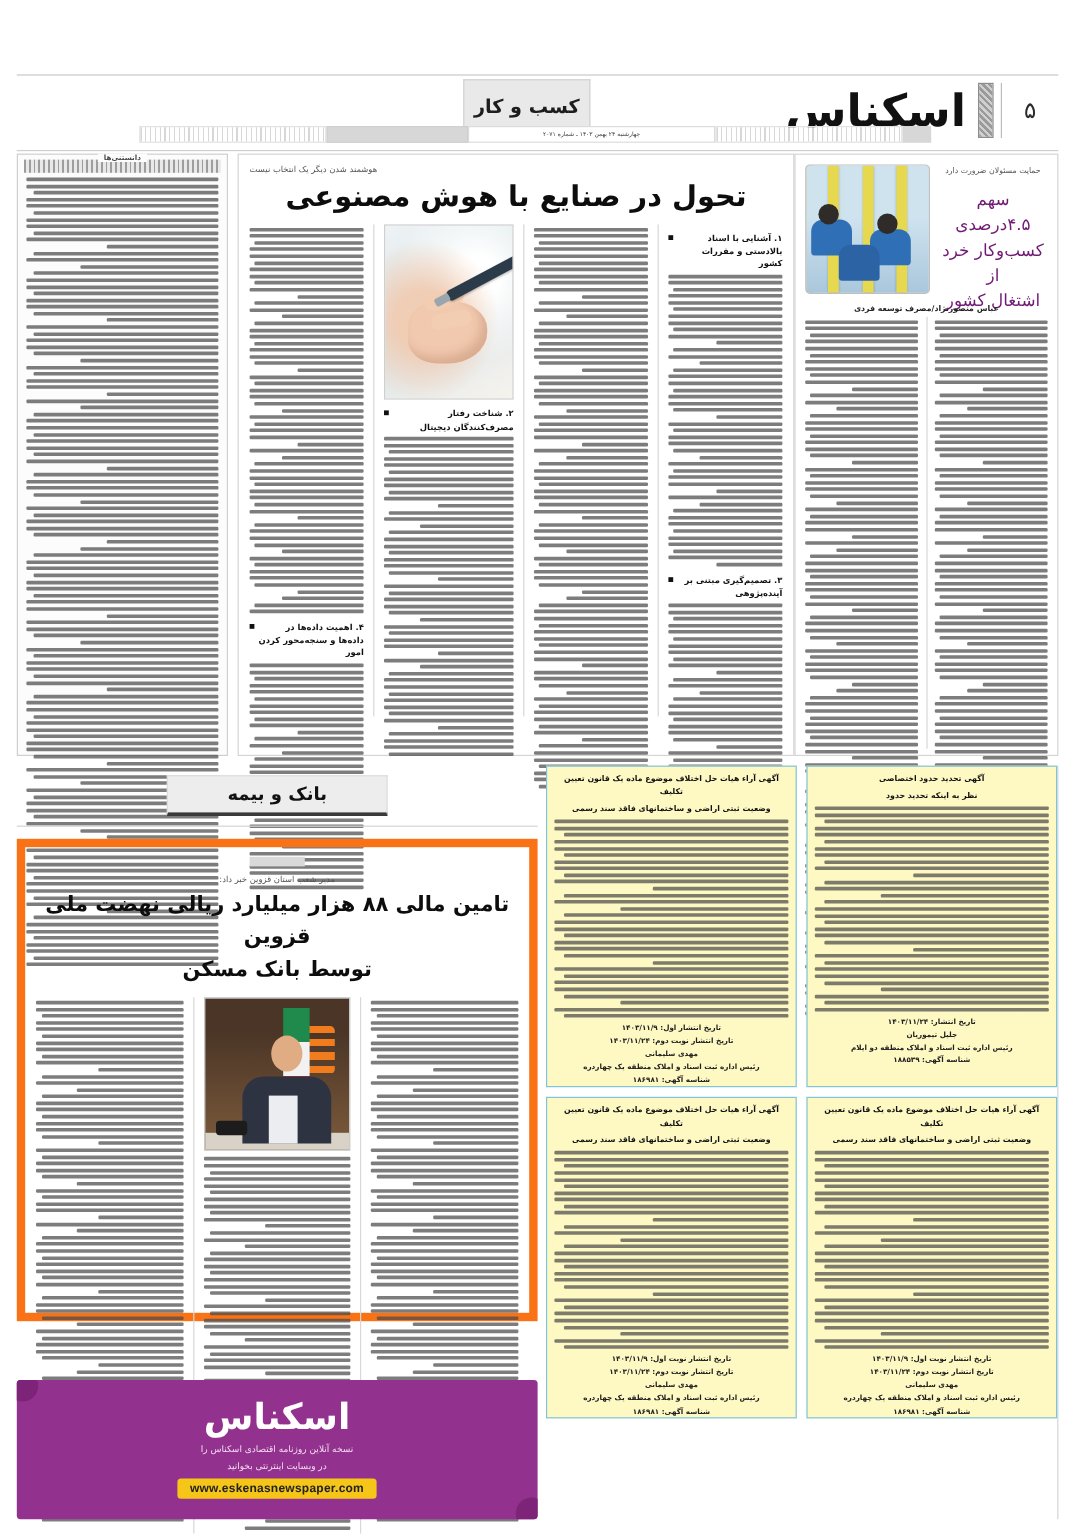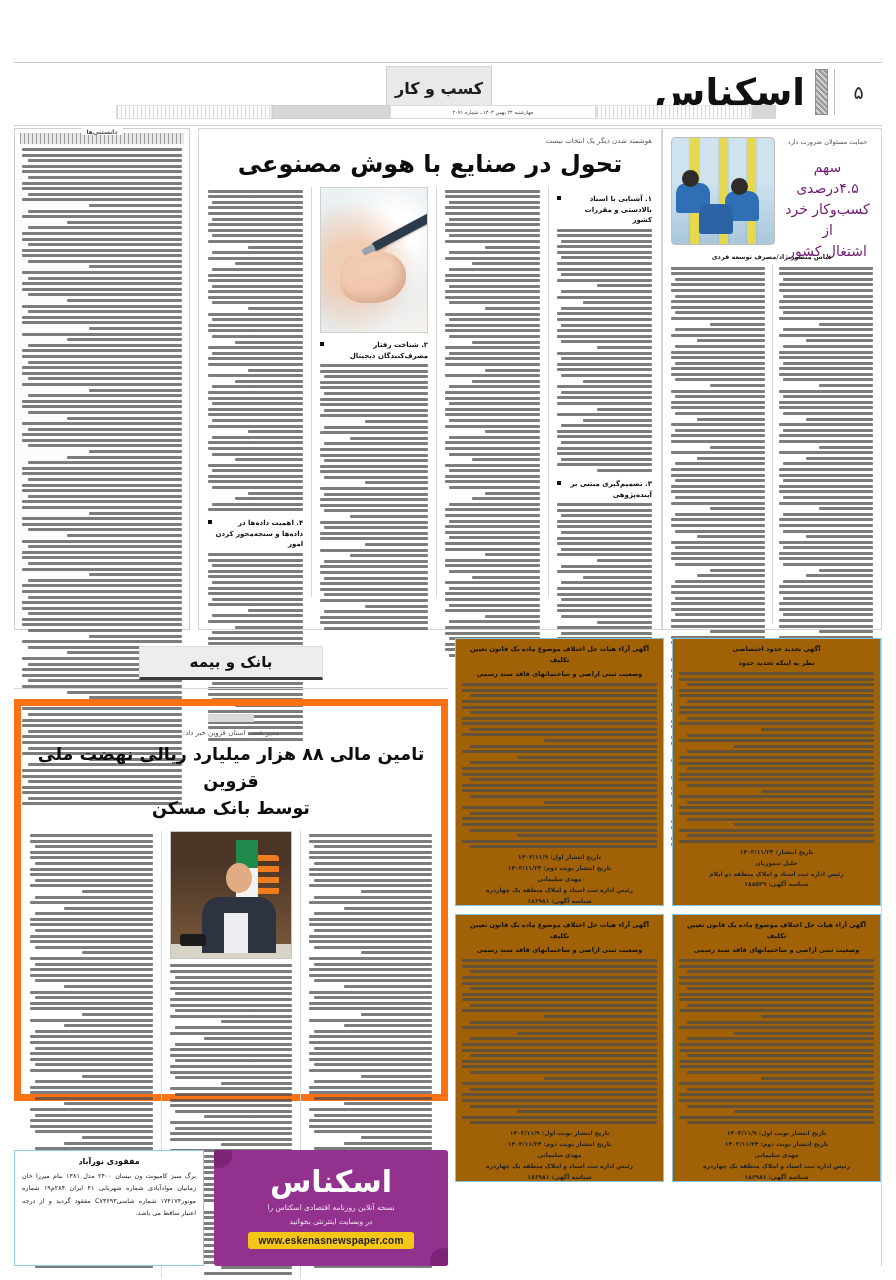--- a/index.html
+++ b/index.html
@@ -105,21 +105,21 @@
     text-align:center; font-weight:900; font-size:11px; line-height:1.45;
     color:#111; margin:2px 0 6px;
   }
   .box-title small{ display:block; font-size:9.5px; font-weight:900; }
 
   
   .mid-article{
     position:absolute; left:184px; width:464px; top:0; height:100%;
     border:1px solid #d5d5d5; padding:8px 9px;
   }
-  .mid-kicker{ text-align:right; font-size:7px; color:#555; letter-spacing:.3px; }
+  .mid-kicker{ text-align:left; font-size:7px; color:#555; letter-spacing:.3px; }
   .mid-title{
     text-align:center; font-weight:900; font-size:24px; color:#0d0d0d;
     margin:5px 0 9px; letter-spacing:-.3px;
   }
   .mid-grid{ display:flex; gap:8px; height:410px; }
   .mid-col{ width:132px; }
   .mid-col.wide{ width:150px; }
   .photo{
     width:100%; height:146px; margin:0 0 6px;
     border:1px solid #cfcfcf; overflow:hidden; position:relative;
@@ -147,21 +147,21 @@
   .ra-kicker{ font-size:6.5px; color:#555; line-height:1.8; margin-bottom:8px;text-align:center;}
   .ra-title{ font-size:14px; font-weight:400; line-height:1.5; color:#701a75; }
   .ra-byline{ font-size:6.5px; font-weight:800; color:#222; text-align:center; margin:4px 0 3px;}
 
   
   .bottom-band{ position:absolute; left:14px; right:14px; top:638px; height:628px; }
 
   .legal-area{ position:absolute; right:0; top:0; width:434px; height:100%; border-inline-start:1px solid #d5d5d5;}
   .legal-grid{ display:flex; flex-wrap:wrap; gap:8px; }
   .legal-box{
-    width:209px; border:1px solid #7ec4de; background:#a16207;
+    width:209px; border:1px solid #7ec4de; background:#fef9c3;
     padding:5px 6px 6px; height:268px; overflow:hidden;
   }
   .legal-title{ text-align:center; font-size:6.5px; font-weight:900; color:#111; line-height:1.7; margin-bottom:3px;}
   .legal-sub{ text-align:center; font-size:6.5px; font-weight:900; color:#111; line-height:1.7; margin-bottom:3px;}
   .legal-foot{ font-size:6px; text-align:center; color:#222; line-height:1.8; margin-top:4px; font-weight:700;}
 
   .bank-area{ position:absolute; left:0; top:0; width:434px; height:100%; }
   .bank-tab{
     width:184px;height:34px;margin:8px auto 0;
     background:#ededed;border:1px solid #dcdcdc;border-bottom:3px solid #3a3a3a;
@@ -1438,20 +1438,16 @@
         <div class="advert">
           <div class="ad-corner a"></div>
           <div class="ad-corner b"></div>
           <div class="ad-logo">اسکناس</div>
           <div class="ad-sub">
             <div>نسخه آنلاین روزنامه اقتصادی اسکناس را</div>
             <div>در وبسایت اینترنتی بخوانید</div>
           </div>
           <div class="ad-url">www.eskenasnewspaper.com</div>
         </div>
-        <div class="lostdoc">
-          <h4>مفقودی نورآباد</h4>
-          <div style="font-size:6.4px;line-height:1.95;text-align:justify;color:#1c1c1c">برگ سبز کامیونت ون نیسان ۲۴۰۰ مدل ۱۳۸۱ بنام میرزا خان زمانیان موادآبادی شماره شهربانی ۴۱ ایران ۲۸۴م۱۹ شماره موتور۱۷۴۱۷۴ شماره شاسیC۷۳۶۹۳ مفقود گردید و از درجه اعتبار ساقط می باشد.</div>
-        </div>
       </div>
     </div>
   </div>
 </div>
 
 </body></html>

